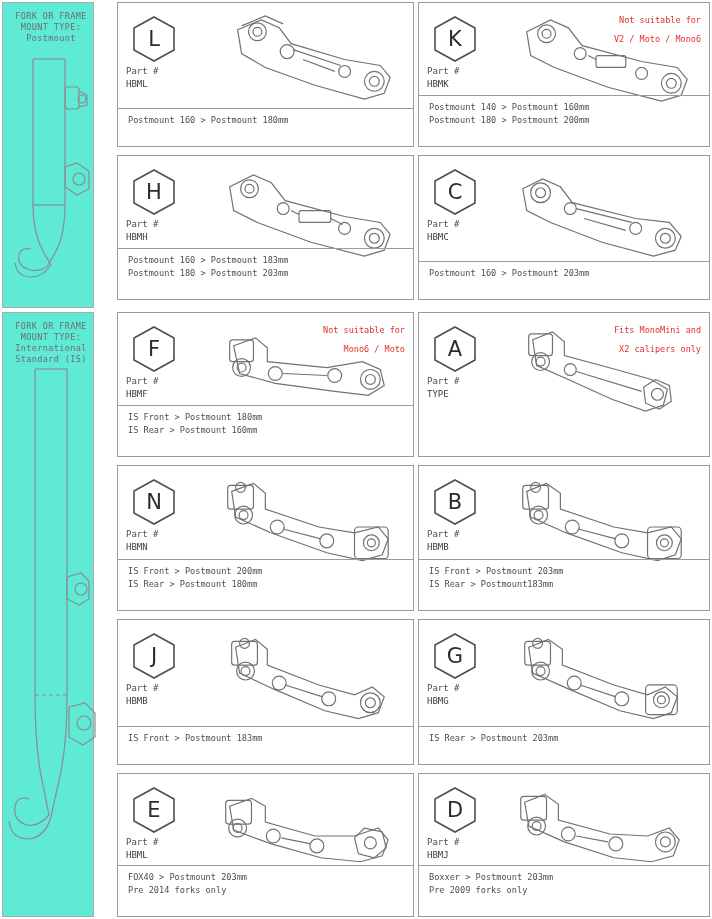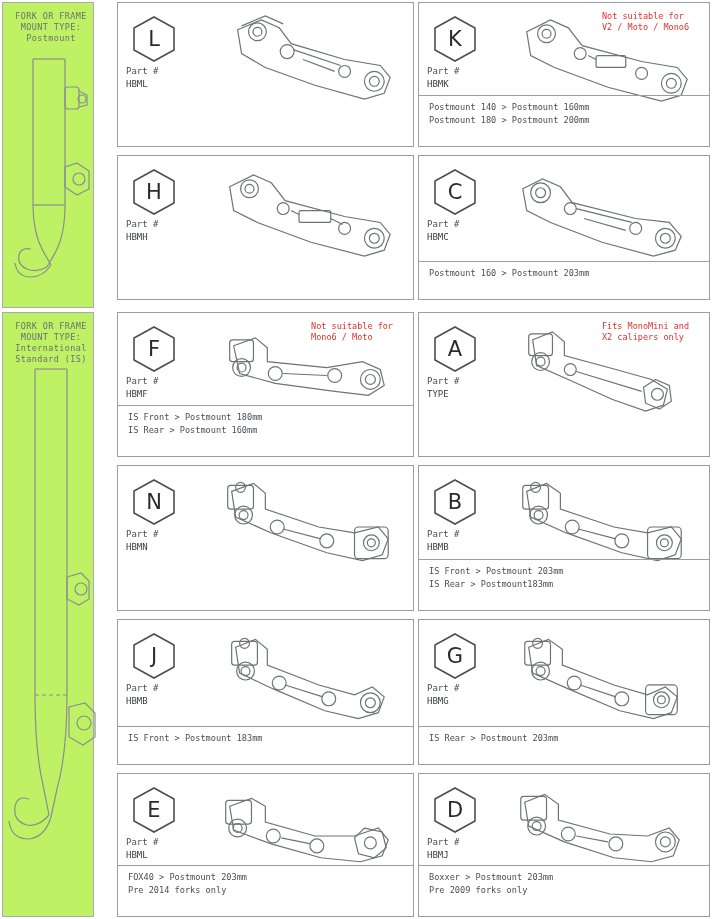--- a/index.html
+++ b/index.html
@@ -22,21 +22,21 @@
     position: absolute;
     left: 0;
     top: 0;
     width: 112px;
     height: 919px;
   }
   .mount-panel {
     position: absolute;
     left: 2px;
     width: 92px;
-    background: #bef264;
+    background: #5eead4;
     border: 1px solid #a9abae;
     padding-left: 6px;
   }
   .mount-panel.pm { top: 2px; height: 306px; }
   .mount-panel.is { top: 312px; height: 605px; }
   .mount-title {
     text-align: center;
     color: #6d6f73;
     font-size: 8.5px;
     line-height: 11px;
@@ -93,25 +93,26 @@
     width: 70px;
     font-size: 9px;
     line-height: 13px;
     color: #4c4e52;
   }
   .partno .pn-label { color: #4c4e52; }
   .partno .pn-value { color: #3a3c40; }
 
   .note {
     position: absolute;
-    right: 20px;
+    right: 8px;
     top: 8px;
+    text-align: right;
     color: #e0312c;
     font-size: 8.5px;
-    line-height: 11px;
+    line-height: 19px;
     white-space: pre-line;
   }
 
   .spec {
     position: absolute;
     left: 0;
     right: 0;
     bottom: 14px;
     border-top: 1px solid #9a9c9f;
     padding: 5px 8px 5px 10px;
@@ -206,20 +207,21 @@
               <circle cx="62" cy="24" r="4.5"></circle>
             <circle cx="180" cy="74" r="10"></circle>
               <circle cx="180" cy="74" r="5"></circle>
             <circle cx="92" cy="44" r="7"></circle>
             <circle cx="150" cy="64" r="6"></circle>
             <path d="M98 42 L146 58"></path>
             <path d="M108 52 L140 64"></path>
           </g>
         </svg>
       </div>
+      <div class="spec">Postmount 160 &gt; Postmount 180mm</div>
     </div>
   </div>
 
   <div class="card" style="left:418px; top:2px; width:292px; height:145px;">
     <div class="card-inner">
       <div class="badge">
         <svg width="44" height="48" viewBox="0 0 44 48">
             <polygon points="22,2 42,13 42,35 22,46 2,35 2,13" fill="none" stroke="#4c4e52" stroke-width="1.6"></polygon>
           </svg>
         <div class="letter">K</div>
@@ -272,20 +274,22 @@
             <circle cx="180" cy="78" r="10"></circle>
               <circle cx="180" cy="78" r="5"></circle>
             <circle cx="88" cy="48" r="6"></circle>
             <circle cx="150" cy="68" r="6"></circle>
             <rect x="104" y="50" width="32" height="12" rx="2"></rect>
             <path d="M96 50 L104 54"></path>
             <path d="M136 58 L148 64"></path>
           </g>
         </svg>
       </div>
+      <div class="spec">Postmount 160 &gt; Postmount 183mm
+Postmount 180 &gt; Postmount 203mm</div>
     </div>
   </div>
 
   <div class="card" style="left:418px; top:155px; width:292px; height:145px;">
     <div class="card-inner">
       <div class="badge">
         <svg width="44" height="48" viewBox="0 0 44 48">
             <polygon points="22,2 42,13 42,35 22,46 2,35 2,13" fill="none" stroke="#4c4e52" stroke-width="1.6"></polygon>
           </svg>
         <div class="letter">C</div>
@@ -402,20 +406,22 @@
               <circle cx="48" cy="44" r="4.5"></circle>
             <rect x="160" y="56" width="34" height="32" rx="4"></rect>
             <circle cx="177" cy="72" r="8"></circle>
               <circle cx="177" cy="72" r="4"></circle>
             <circle cx="82" cy="56" r="7"></circle>
             <circle cx="132" cy="70" r="7"></circle>
             <path d="M88 58 L126 68"></path>
           </g>
         </svg>
       </div>
+      <div class="spec">IS Front &gt; Postmount 200mm
+IS Rear &gt; Postmount 180mm</div>
     </div>
   </div>
 
   <div class="card" style="left:418px; top:465px; width:292px; height:146px;">
     <div class="card-inner">
       <div class="badge">
         <svg width="44" height="48" viewBox="0 0 44 48">
             <polygon points="22,2 42,13 42,35 22,46 2,35 2,13" fill="none" stroke="#4c4e52" stroke-width="1.6"></polygon>
           </svg>
         <div class="letter">B</div>

